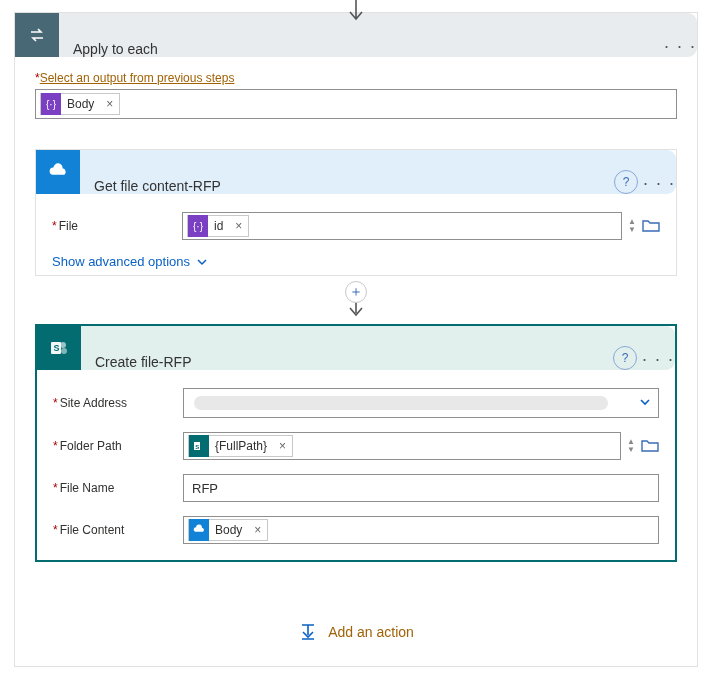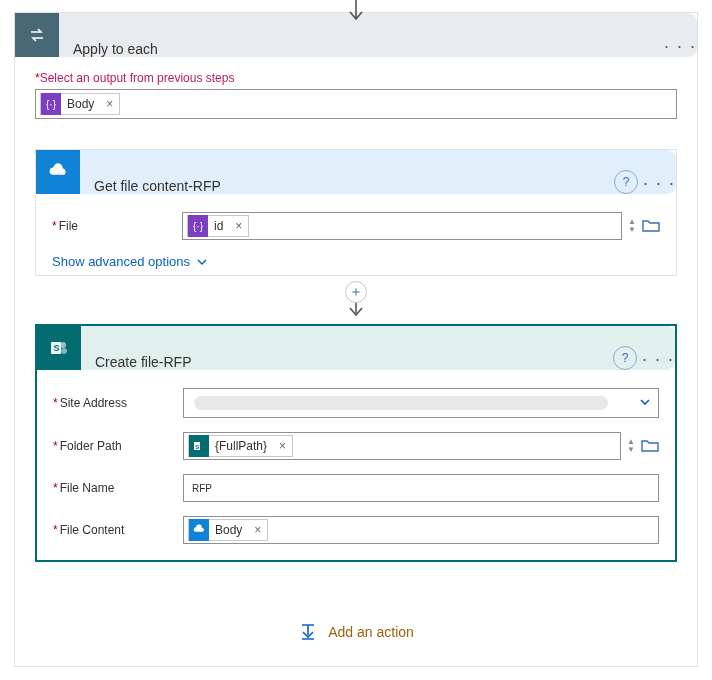--- a/index.html
+++ b/index.html
@@ -12,21 +12,21 @@
   .header-apply { background: #e8ecef; }
   .icon-box { width:44px; height:44px; display:flex; align-items:center; justify-content:center; flex-shrink:0; }
   .icon-apply { background:#486876; }
   .icon-onedrive { background:#1282d6; }
   .icon-sp { background:#036c70; }
   .title { flex:1; padding-left:14px; font-weight:400; font-size:14px; color:#333; }
   .menu { width:34px; text-align:center; font-size:18px; color:#555; cursor:pointer; letter-spacing:1px; }
   .help { width:24px; height:24px; border:1px solid #8aa8d6; border-radius:50%; color:#3a6db5; display:flex; align-items:center; justify-content:center; font-size:12px; margin-right:4px; cursor:pointer; }
   .body { padding: 14px 20px; }
   .req-label { color:#a80000; font-size:12px; margin-bottom:4px; }
-  .req-label .lbl { color:#be185d; }
+  .req-label .lbl { color:#a16207;text-decoration:underline; }
   .token-input { border:1px solid #8f8f8f; min-height:30px; padding:3px 4px; display:flex; align-items:center; gap:6px; background:#fff; }
   .token { display:inline-flex; align-items:center; border:1px solid #c8c8c8; background:#fff; height:22px; font-size:12px; }
   .token .ticon { width:20px; height:22px; display:flex; align-items:center; justify-content:center; color:#fff; font-size:10px; }
   .ticon-purple { background:#7b3fc4; }
   .ticon-sp { background:#036c70; }
   .ticon-od { background:#1282d6; }
   .token .tlabel { padding:0 6px; }
   .token .tx { padding:0 6px; color:#666; cursor:pointer; }
   .inner-card { border:1px solid #e1e1e1; margin:10px 0 0 0; }
   .header-od { background:#e1effa; }
@@ -34,21 +34,21 @@
   .row { display:flex; align-items:center; margin:6px 0 14px 0; }
   .row-label { width:130px; font-size:12px; }
   .row-label .star { color:#a80000; margin-right:2px; }
   .row-field { flex:1; display:flex; align-items:center; }
   .field-box { flex:1; border:1px solid #8f8f8f; min-height:28px; display:flex; align-items:center; padding:2px 4px; background:#fff; position:relative; }
   .stepper { display:flex; flex-direction:column; margin-left:6px; color:#888; font-size:8px; line-height:8px; cursor:pointer; }
   .folder-icon { margin-left:6px; color:#3a6db5; cursor:pointer; }
   .adv-link { color:#0b61c4; font-size:13px; cursor:pointer; display:inline-flex; align-items:center; gap:6px; }
   .plus-circle { width:22px; height:22px; border:1px solid #c8c8c8; border-radius:50%; background:#fff; display:flex; align-items:center; justify-content:center; color:#3a6db5; font-size:14px; margin:0 auto; position:relative; top:-1px; }
   .selected-card { border:2px solid #036c70; margin-top:2px; }
-  .text-input { border:1px solid #8f8f8f; height:28px; padding:0 8px; font-size:10px; flex:1; background:#fff; }
+  .text-input { border:1px solid #8f8f8f; height:28px; padding:0 8px; font-size:13px; flex:1; background:#fff; }
   .dropdown-field { border:1px solid #8f8f8f; height:30px; flex:1; display:flex; align-items:center; padding:0 6px; justify-content:space-between; }
   .chevron { color:#0b61c4; font-size:14px; }
   .redacted { flex:1; height:14px; background:#e8e8e8; border-radius:7px; margin:0 30px 0 4px; }
   .add-action { color:#a16207; font-size:14px; display:flex; align-items:center; justify-content:center; gap:10px; cursor:pointer; padding:60px 0 10px 0; }
   .add-action svg { color:#0b61c4; }
 </style>
 </head>
 <body>
 
 <div class="arrow-down">

